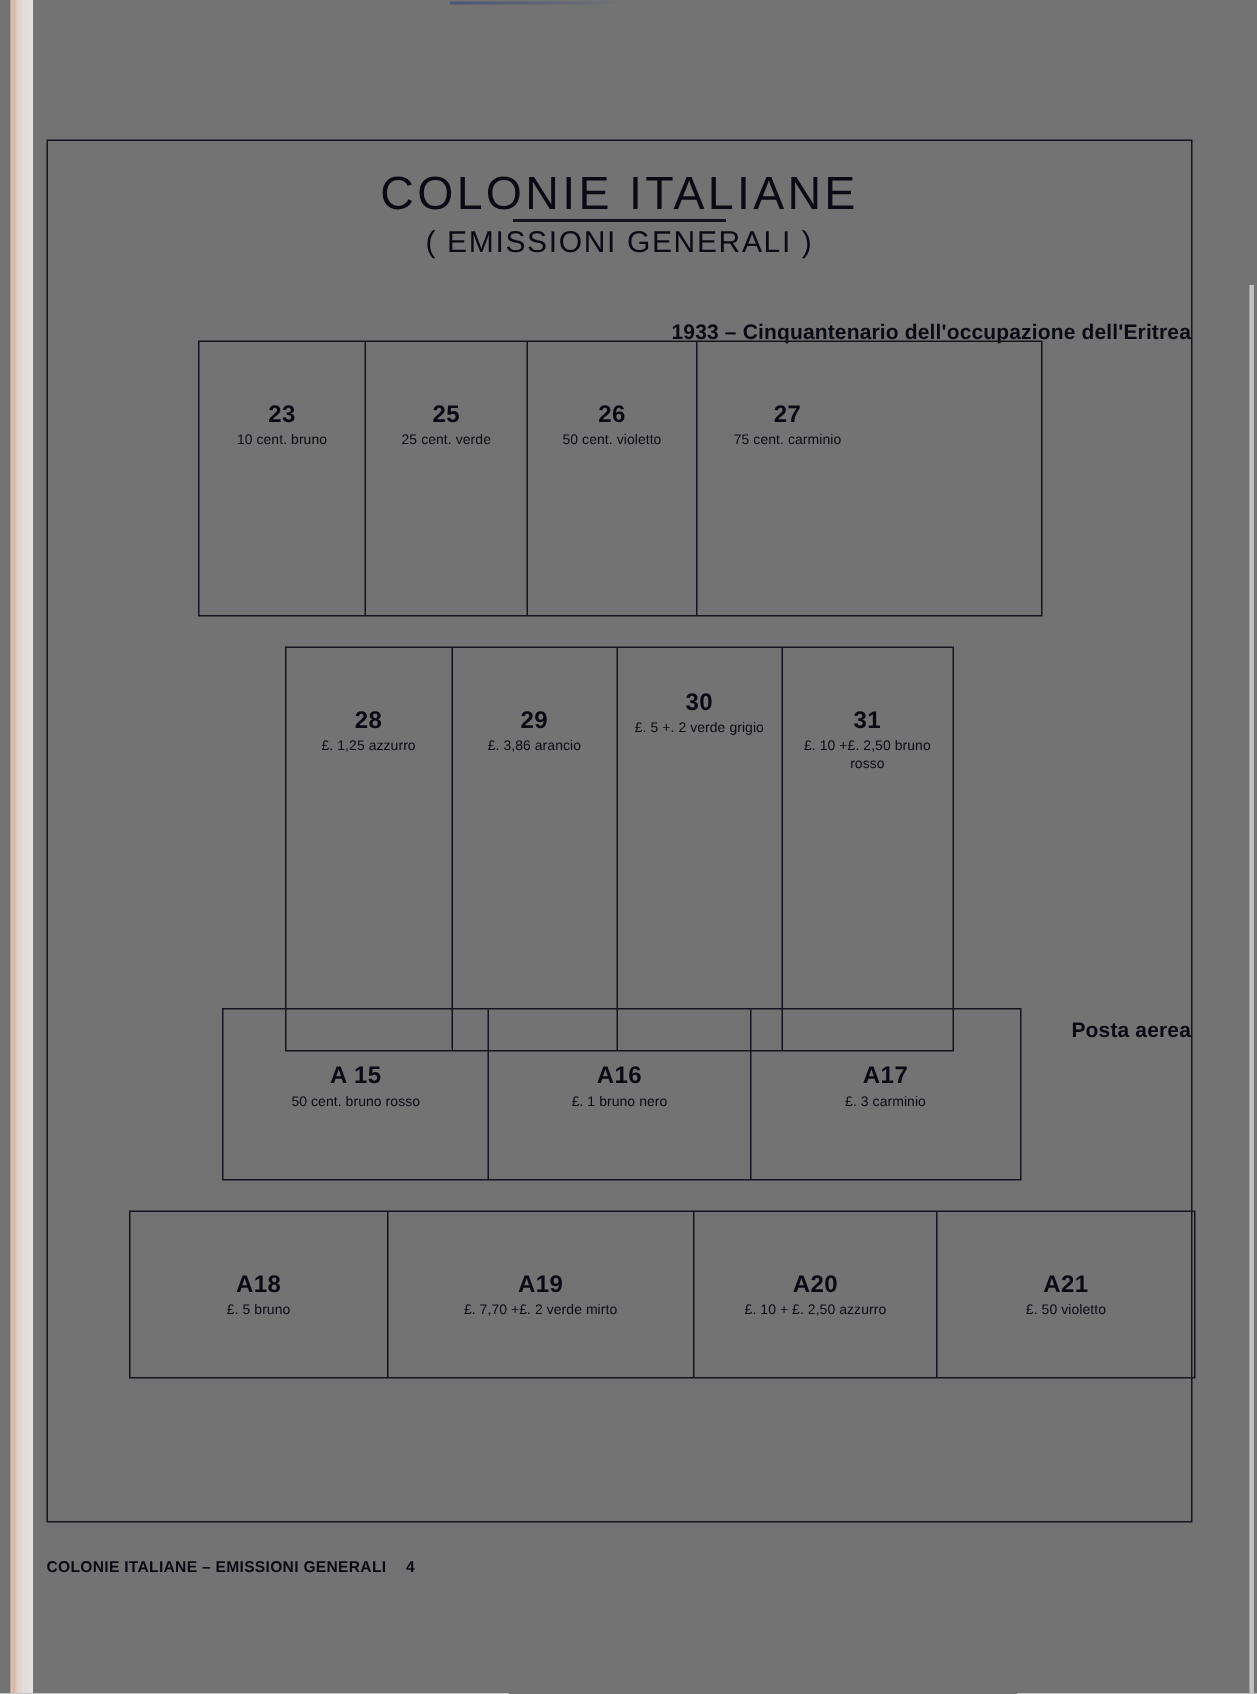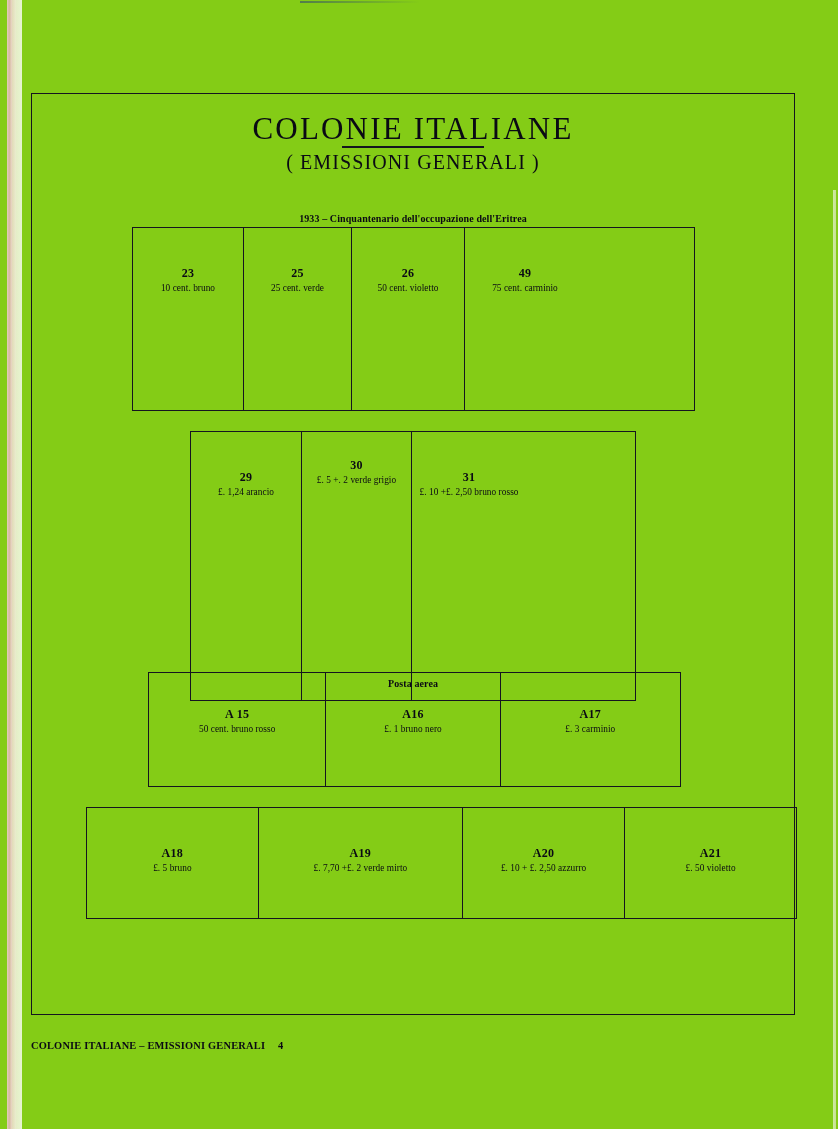--- a/index.html
+++ b/index.html
@@ -4,23 +4,23 @@
 <style>
   html, body {
     margin: 0;
     padding: 0;
     background: #ffffff;
   }
   #page {
     position: relative;
     width: 838px;
     height: 1129px;
-    background: #84cc16;
+    background: #737373;
     overflow: hidden;
-    font-family: Liberation Serif, serif;
+    font-family: Liberation Sans, sans-serif;
     color: #0a0a14;
   }
   
   .scan-edge {
     position: absolute;
     top: 0;
     bottom: 0;
     pointer-events: none;
   }
   .scan-edge.e1 {
@@ -93,25 +93,25 @@
     left: 0;
     right: 0;
     top: 57px;
     text-align: center;
     font-size: 20px;
     letter-spacing: 1.1px;
   }
 
   .section-caption {
     position: absolute;
-    font-size: 10px;
+    font-size: 14px;
     font-weight: bold;
     letter-spacing: .1px;
     white-space: nowrap;
-    text-align: center;
+    text-align: right;
   }
 
   .grid {
     position: absolute;
     border: 1.5px solid #15151f;
     box-sizing: border-box;
     display: flex;
   }
   .cell {
     position: relative;
@@ -123,21 +123,21 @@
     align-items: center;
   }
   .cell:last-child { border-right: none; }
 
   .cell-inner {
     width: 100%;
     text-align: center;
     line-height: 1.32;
   }
   .cat-no {
-    font-size: 12px;
+    font-size: 16px;
     font-weight: bold;
     letter-spacing: .3px;
   }
   .descr {
     font-size: 9.3px;
     letter-spacing: .05px;
     padding: 0 3px;
   }
 
   .footer {
@@ -184,31 +184,37 @@
         </div>
       </div>
       <div class="cell" style="width:113px;">
         <div class="cell-inner" style="margin-top:38px;">
           <div class="cat-no">26</div>
           <div class="descr">50 cent. violetto</div>
         </div>
       </div>
       <div class="cell" style="width:120px;">
         <div class="cell-inner" style="margin-top:38px;">
-          <div class="cat-no">49</div>
+          <div class="cat-no">27</div>
           <div class="descr">75 cent. carminio</div>
         </div>
       </div>
     </div>
 
     <div class="grid" style="left:158px; top:337px; width:446px; height:270px;">
       <div class="cell" style="width:111px;">
         <div class="cell-inner" style="margin-top:38px;">
+          <div class="cat-no">28</div>
+          <div class="descr">£. 1,25 azzurro</div>
+        </div>
+      </div>
+      <div class="cell" style="width:111px;">
+        <div class="cell-inner" style="margin-top:38px;">
           <div class="cat-no">29</div>
-          <div class="descr">£. 1,24 arancio</div>
+          <div class="descr">£. 3,86 arancio</div>
         </div>
       </div>
       <div class="cell" style="width:110px;">
         <div class="cell-inner" style="margin-top:26px;">
           <div class="cat-no">30</div>
           <div class="descr">£. 5 +. 2 verde grigio</div>
         </div>
       </div>
       <div class="cell" style="width:114px;">
         <div class="cell-inner" style="margin-top:38px;">

